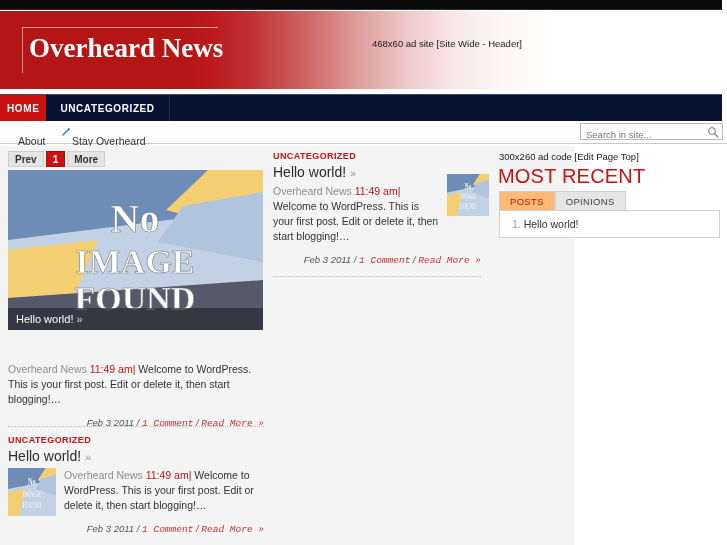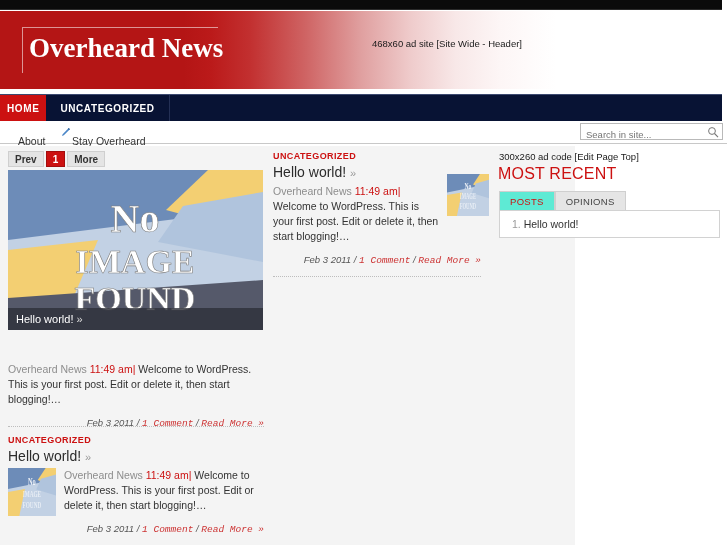--- a/index.html
+++ b/index.html
@@ -165,30 +165,30 @@
   .mid-thumb {
     position:absolute; right:0; top:28px; width:42px; height:42px; overflow:hidden; cursor:pointer;
   }
 
   
   .ad-right {
     position:absolute; left:7px; top:5px; font-size:9.5px; color:#1a1a1a;
   }
   .most-recent {
     position:absolute; left:6px; top:19px;
-    font-size:16px; color:#cc1111; font-weight:normal; letter-spacing:.2px;
+    font-size:20px; color:#cc1111; font-weight:normal; letter-spacing:.2px;
   }
   .tabs { position:absolute; left:7px; top:45px; height:19px; }
   .tab {
     float:left; height:19px; line-height:19px; padding:0 10px;
     font-size:9.5px; color:#444; background:#e5e5e5;
     border:1px solid #cfcfcf; border-bottom:none; cursor:pointer;
     letter-spacing:.3px;
   }
-  .tab.active { background:#5eead4; color:#cc1111; }
+  .tab.active { background:#fdba74; color:#cc1111; }
   .tabpanel {
     position:absolute; left:7px; top:64px; width:221px; height:28px;
     background:#fff; border:1px solid #d2d2d2;
   }
   .tab-li {
     font-size:10.5px; color:#333; padding:7px 0 0 12px;
   }
   .tab-li .num { color:#999; }
 </style>
 </head>

